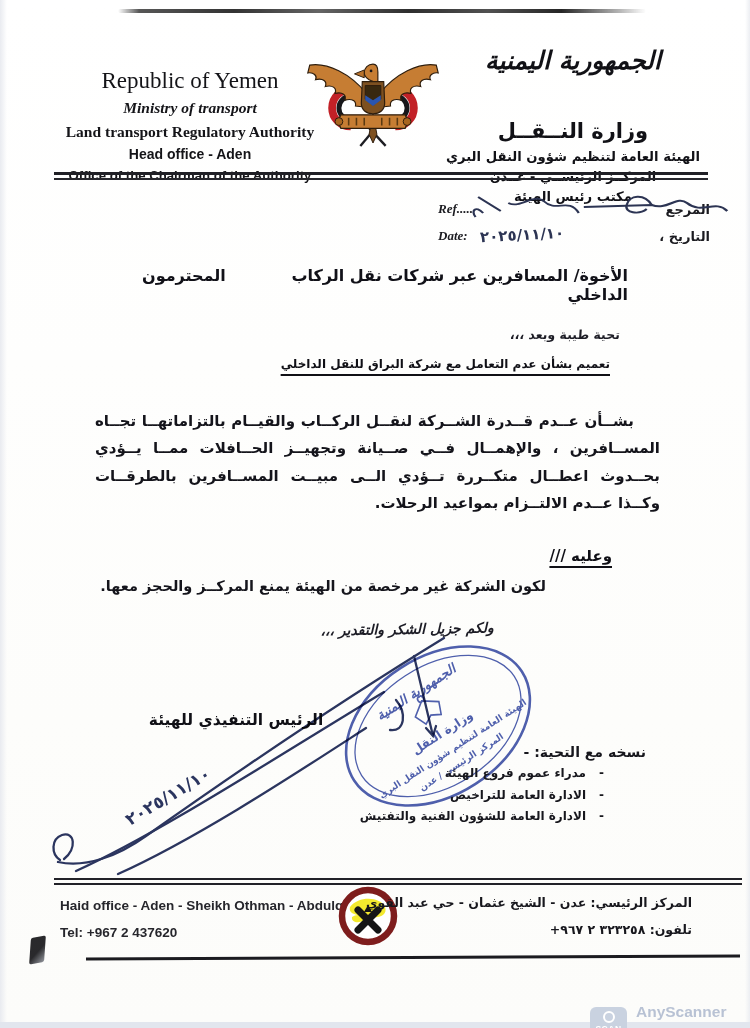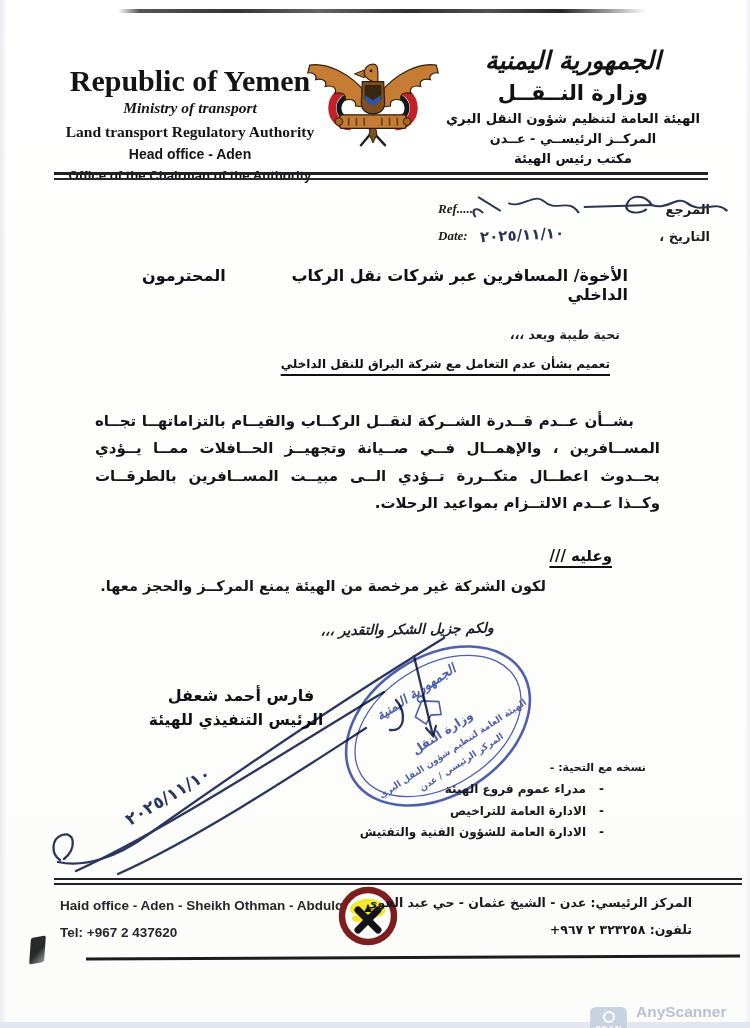--- a/index.html
+++ b/index.html
@@ -8,29 +8,29 @@
   .edge-left{position:absolute;left:0;top:0;width:7px;height:100%;background:linear-gradient(90deg,#e9ebf0,rgba(255,255,255,0));}
   .edge-right{position:absolute;right:0;top:0;width:5px;height:100%;background:linear-gradient(270deg,#eceef2,rgba(255,255,255,0));}
   .edge-bottom{position:absolute;left:0;bottom:0;width:100%;height:6px;background:#e2e6ee;}
   .scan-streak{position:absolute;left:118px;top:9px;width:528px;height:4px;border-radius:3px;opacity:.85;filter:blur(.4px);
         background:linear-gradient(90deg,rgba(30,30,30,0) 0%,#3a3a3a 4%,#101010 22%,#4a4a4a 38%,#0a0a0a 55%,#333 70%,#000 84%,rgba(40,40,40,.4) 95%,transparent 100%);}
   .corner-artifact{position:absolute;left:30px;top:937px;width:15px;height:26px;background:linear-gradient(135deg,#17171a 55%,#8a8d95);
         transform:skewY(-14deg) rotate(4deg);border-radius:2px;opacity:.92;}
 
   
   .hdr-en{position:absolute;left:52px;top:66px;width:276px;text-align:center;color:#141418;}
-  .hdr-en .en1{font-family:"Liberation Serif",serif;font-weight:bold;font-size:30px;line-height:30px;}
+  .hdr-en .en1{font-family:"Liberation Serif",serif;font-weight:normal;font-size:23px;line-height:30px;}
   .hdr-en .en2{font-family:"Liberation Serif",serif;font-weight:bold;font-style:italic;font-size:15.5px;line-height:24px;}
   .hdr-en .en3{font-family:"Liberation Serif",serif;font-weight:bold;font-size:15.5px;line-height:23px;}
   .hdr-en .en4{font-family:"Liberation Sans",sans-serif;font-weight:bold;font-size:14px;line-height:22px;}
   .hdr-en .en5{font-family:"Liberation Sans",sans-serif;font-weight:bold;font-size:13.2px;line-height:21px;}
   .emblem{position:absolute;left:300px;top:50px;width:146px;height:112px;}
   .hdr-ar{position:absolute;right:40px;top:44px;width:274px;text-align:center;direction:rtl;color:#111116;}
   .hdr-ar .ar1{font-size:25px;font-weight:700;font-style:italic;line-height:34px;letter-spacing:1px;}
-  .hdr-ar .ar2{font-size:21px;font-weight:700;line-height:30px;}
+  .hdr-ar .ar2{font-size:21px;font-weight:700;line-height:30px;margin-top:38px;}
   .hdr-ar .ar3{font-size:13.2px;font-weight:700;line-height:21px;}
   .hdr-ar .ar4{font-size:12.8px;font-weight:700;line-height:20px;}
   .hdr-ar .ar5{font-size:13.2px;font-weight:700;line-height:20px;}
   .rule-top{position:absolute;left:54px;right:42px;top:172px;height:3px;border-top:3.5px solid #202026;border-bottom:2.5px solid #26262c;}
 
   
   .refblock{position:absolute;right:40px;top:190px;width:272px;direction:rtl;}
   .ref-row{display:flex;align-items:flex-end;height:27px;}
   .lab-ar{font-size:13px;font-weight:700;white-space:nowrap;}
   .lab-en{font-family:"Liberation Serif",serif;font-style:italic;font-weight:bold;font-size:13px;direction:ltr;white-space:nowrap;}
@@ -54,21 +54,21 @@
         font-style:italic;color:#1c1c25;transform:rotate(-1deg);}
 
   
   .sig-name{position:absolute;left:108px;width:266px;top:686px;text-align:center;direction:rtl;font-size:16px;font-weight:800;color:#101016;}
   .sig-title{position:absolute;left:84px;width:304px;top:711px;text-align:center;direction:rtl;font-size:15.5px;font-weight:800;color:#101016;}
   .flourish{position:absolute;left:46px;top:610px;width:412px;height:272px;mix-blend-mode:multiply;}
   .stamp{position:absolute;left:332px;top:650px;width:212px;height:152px;transform:rotate(-33deg);opacity:.9;mix-blend-mode:multiply;}
 
   
   .ccblock{position:absolute;right:104px;top:741px;direction:rtl;color:#17171d;}
-  .cc-head{font-size:11px;font-weight:700;line-height:22px;margin-top:16px;}
+  .cc-head{font-size:14px;font-weight:700;line-height:22px;}
   .cc-item{display:flex;gap:13px;padding-right:42px;font-size:12px;font-weight:600;line-height:21.5px;}
 
   
   .foot-rule-top{position:absolute;left:54px;right:8px;top:878px;height:3px;border-top:2px solid #222228;border-bottom:2px solid #222228;}
   .foot-rule-bottom{position:absolute;left:86px;right:10px;top:956px;height:2.5px;background:#1b1b20;transform:rotate(-.25deg);}
   .foot-en{position:absolute;left:60px;top:892px;font-family:"Liberation Sans",sans-serif;font-size:13.5px;font-weight:600;
         color:#26262c;line-height:27px;}
   .foot-ar{position:absolute;right:58px;top:889px;direction:rtl;text-align:right;font-size:12.5px;font-weight:700;color:#17171d;line-height:27px;}
   .foot-logo{position:absolute;left:337px;top:885px;width:62px;height:62px;}
 
@@ -167,21 +167,20 @@
 
   <div class="subject">تعميم بشأن عدم التعامل مع شركة البراق للنقل الداخلي</div>
 
   <div class="bodytext">بشــأن عــدم قــدرة الشــركة لنقــل الركــاب والقيــام بالتزاماتهــا تجــاه المســافرين ، والإهمــال فــي صــيانة وتجهيــز الحــافلات ممــا يــؤدي بحــدوث اعطــال متكــررة تــؤدي الــى مبيــت المســافرين بالطرقــات وكــذا عــدم الالتــزام بمواعيد الرحلات.</div>
 
   <div class="ruling-lead">وعليه ///</div>
   <div class="ruling-text">لكون الشركة غير مرخصة من الهيئة يمنع المركــز والحجز معها.</div>
 
   <div class="closing">ولكم جزيل الشكر والتقدير ،،،</div>
 
-  <div class="sig-name">فارس أحمد شعفل</div>
   <div class="sig-title">الرئيس التنفيذي للهيئة</div>
 
   <svg class="flourish" viewBox="0 0 412 272">
     <g fill="none" stroke="#2b3560" stroke-width="2.3" stroke-linecap="round">
       <path d="M12 252 C40 258 72 246 100 226 C182 168 300 88 398 28"></path>
       <path d="M14 250 C5 244 5 229 16 225 C29 221 31 239 18 249"></path>
       <path d="M30 261 C112 224 232 146 338 82"></path>
       <path d="M72 264 C152 228 252 162 320 118"></path>
       <path d="M350 90 C361 103 359 122 344 120"></path>
       <path d="M368 46 L387 126 M380 118 L387 126 L390 116"></path>

